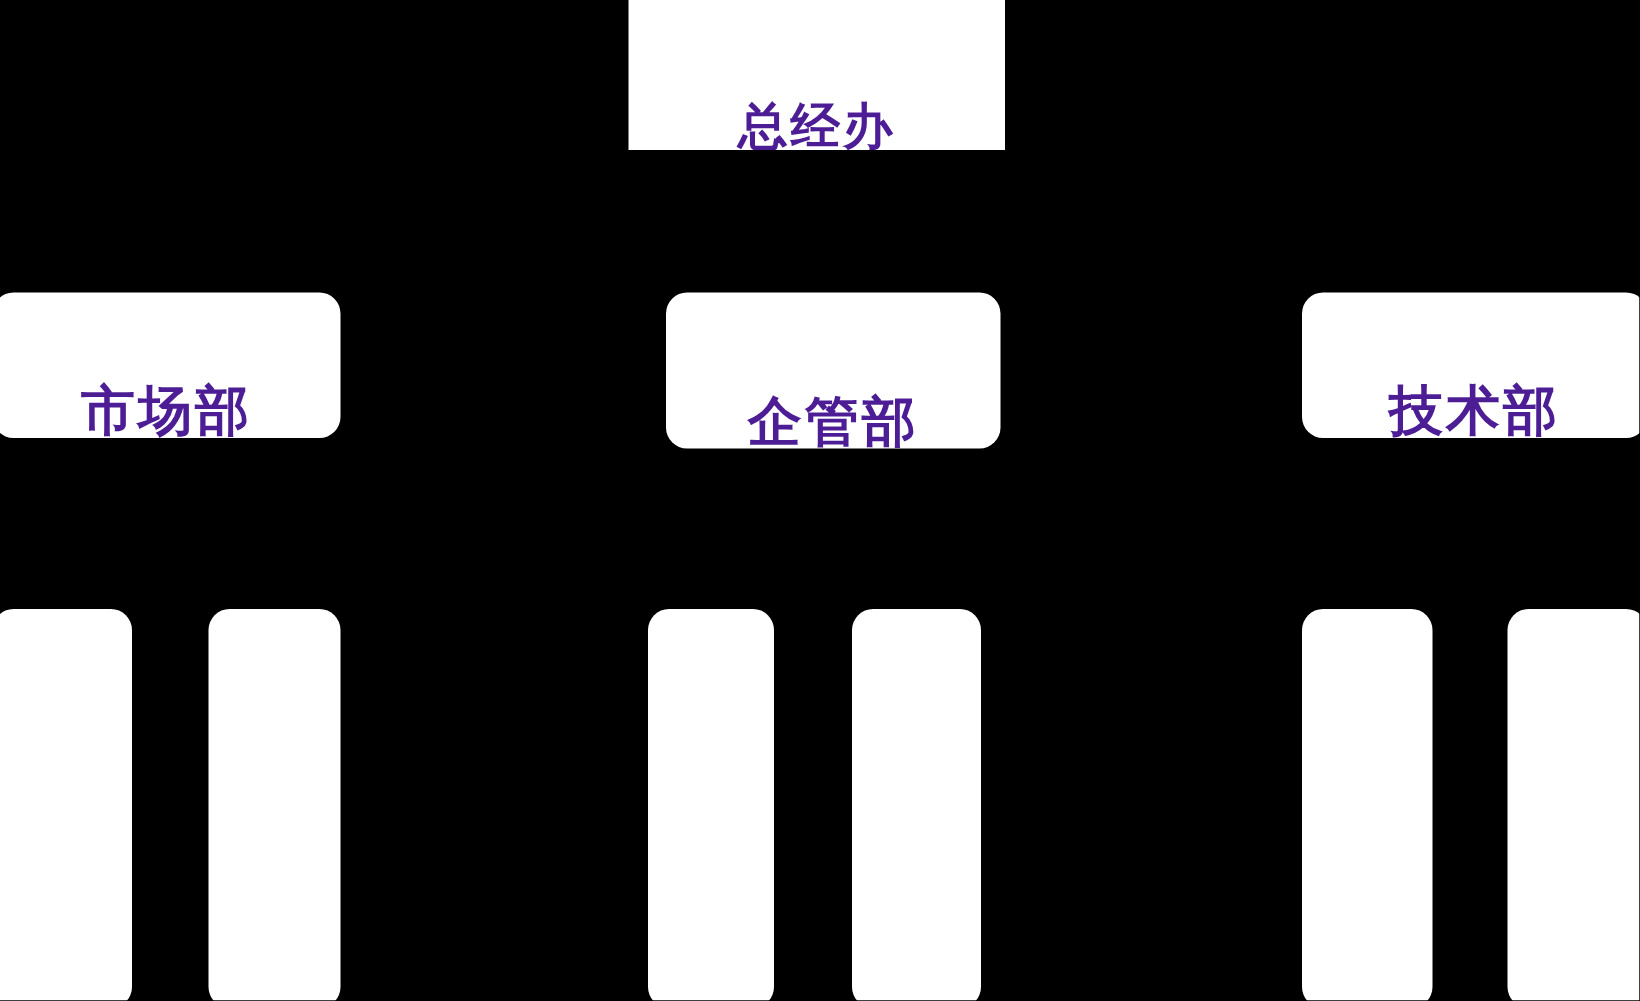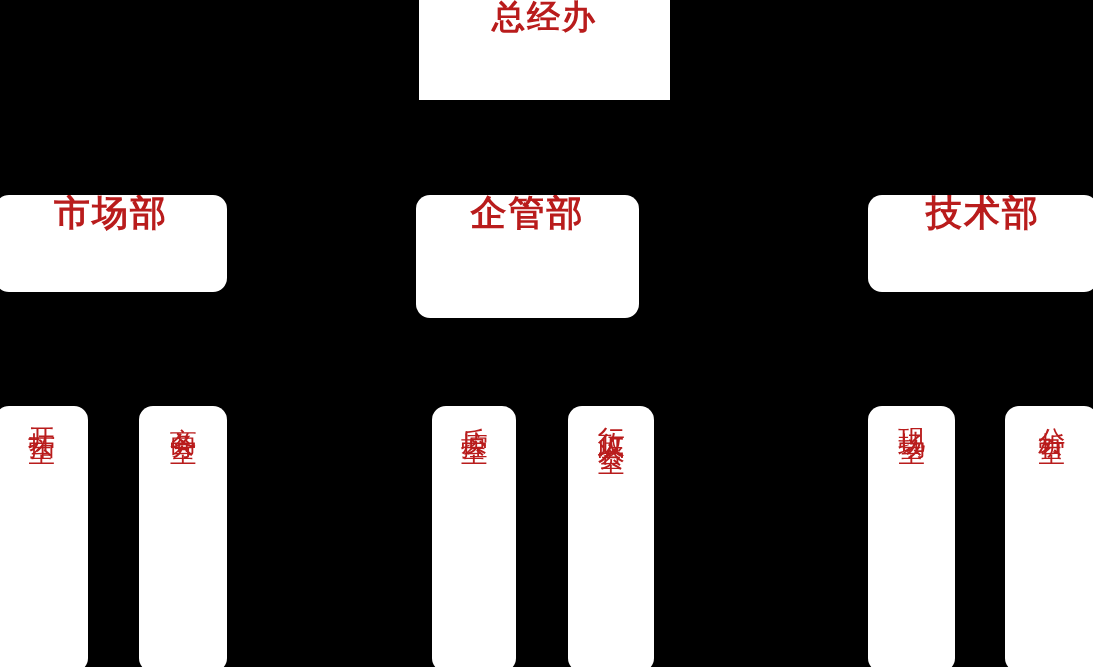--- a/index.html
+++ b/index.html
@@ -12,24 +12,24 @@
     position: relative;
     width: 1093px;
     height: 667px;
     background: #000000;
     overflow: hidden;
     font-family: "Liberation Sans", "DejaVu Sans", sans-serif;
   }
   .node {
     position: absolute;
     background: #ffffff;
-    color: #b91c1c;
+    color: #4c1d95;
     box-sizing: border-box;
     display: flex;
-    align-items: flex-start;
+    align-items: flex-end;
     justify-content: center;
     overflow: hidden;
   }
   
   .node.lvl1 {
     border-radius: 0;
   }
   .node.lvl1 .label {
     font-size: 33px;
     font-weight: bold;
@@ -70,21 +70,21 @@
 <div id="canvas">
 
   <div class="node lvl1" style="left:419px; top:0px; width:251px; height:100px;">
     <span class="label">总经办</span>
   </div>
 
   <div class="node lvl2" style="left:-5px; top:195px; width:232px; height:97px;">
     <span class="label">市场部</span>
   </div>
 
-  <div class="node lvl2" style="left:416px; top:195px; width:223px; height:123px;">
+  <div class="node lvl2" style="left:444px; top:195px; width:223px; height:104px;">
     <span class="label">企管部</span>
   </div>
 
   <div class="node lvl2" style="left:868px; top:195px; width:230px; height:97px;">
     <span class="label">技术部</span>
   </div>
 
   <div class="node lvl3" style="left:-5px; top:406px; width:93px; height:266px;">
     <span class="label">开拓室</span>
   </div>

